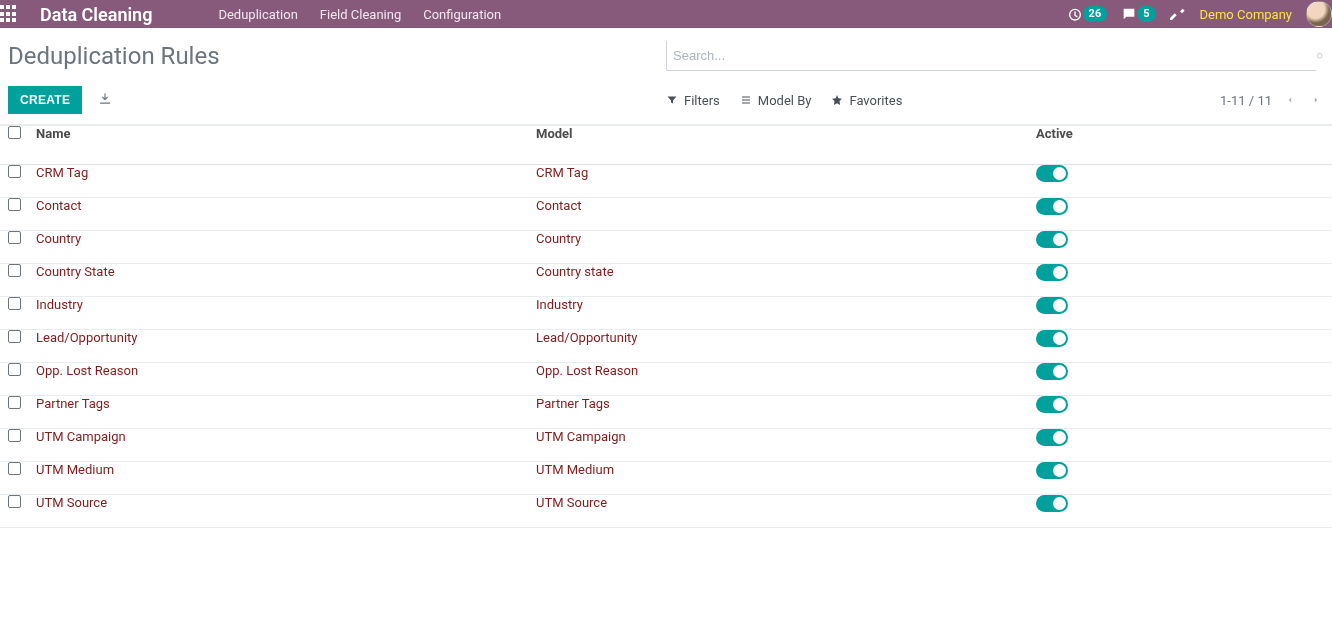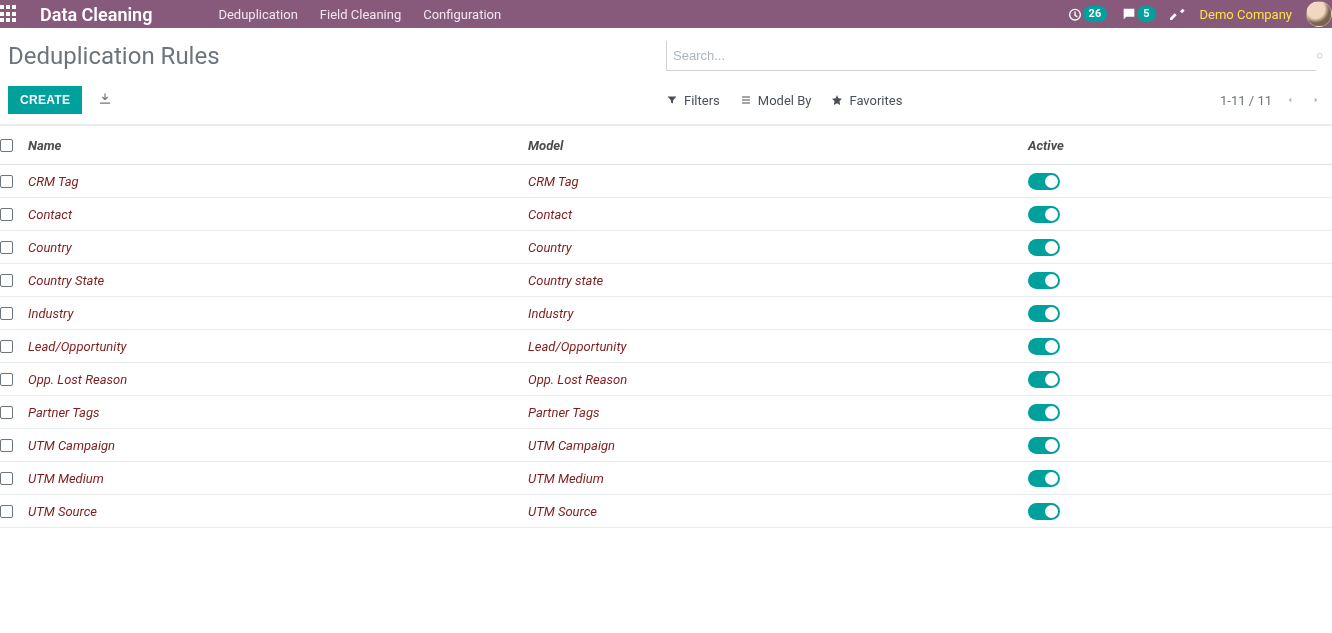--- a/index.html
+++ b/index.html
@@ -38,21 +38,21 @@
   .cp-bottom { display:flex; align-items:center; margin-top:10px; }
   .filters-bar { display:flex; gap:20px; }
   .filter-btn { display:flex; align-items:center; gap:6px; color:#495057; font-size:13px; cursor:pointer; }
   .filter-btn svg { width:12px; height:12px; fill:#495057; }
   .pager-wrap { margin-left:auto; display:flex; align-items:center; gap:10px; color:#6c757d; font-size:13px; }
   .pager-btn { width:16px; height:16px; display:flex; align-items:center; justify-content:center; color:#adb5bd; cursor:pointer; }
   .pager-btn svg { width:10px; height:10px; fill:currentColor; }
 
   
   .list { width:100%; }
-  .list-row { display:flex; align-items:center; border-bottom:1px solid #e9ecef; min-height:33px; padding:0 0;font-style:italic; }
+  .list-row { display:flex; align-items:flex-start; border-bottom:1px solid #e9ecef; min-height:33px; padding:0 8px; }
   .list-header { font-weight:700; color:#4c4c4c; border-top:1px solid #e9ecef; border-bottom:1px solid #dee2e6; background:#fff; min-height:40px; }
   .col-check { width:28px; display:flex; align-items:center; }
   .col-name { width:500px; }
   .col-model { width:500px; }
   .col-active { width:260px; }
   .checkbox { width:13px; height:13px; border:1.5px solid #6c757d; border-radius:2px; background:#fff; cursor:pointer; }
   .cell-text { color:#7f1d1d; }
 
   
   .toggle { width:32px; height:17px; border-radius:10px; background:#00a09d; position:relative; cursor:pointer; }

